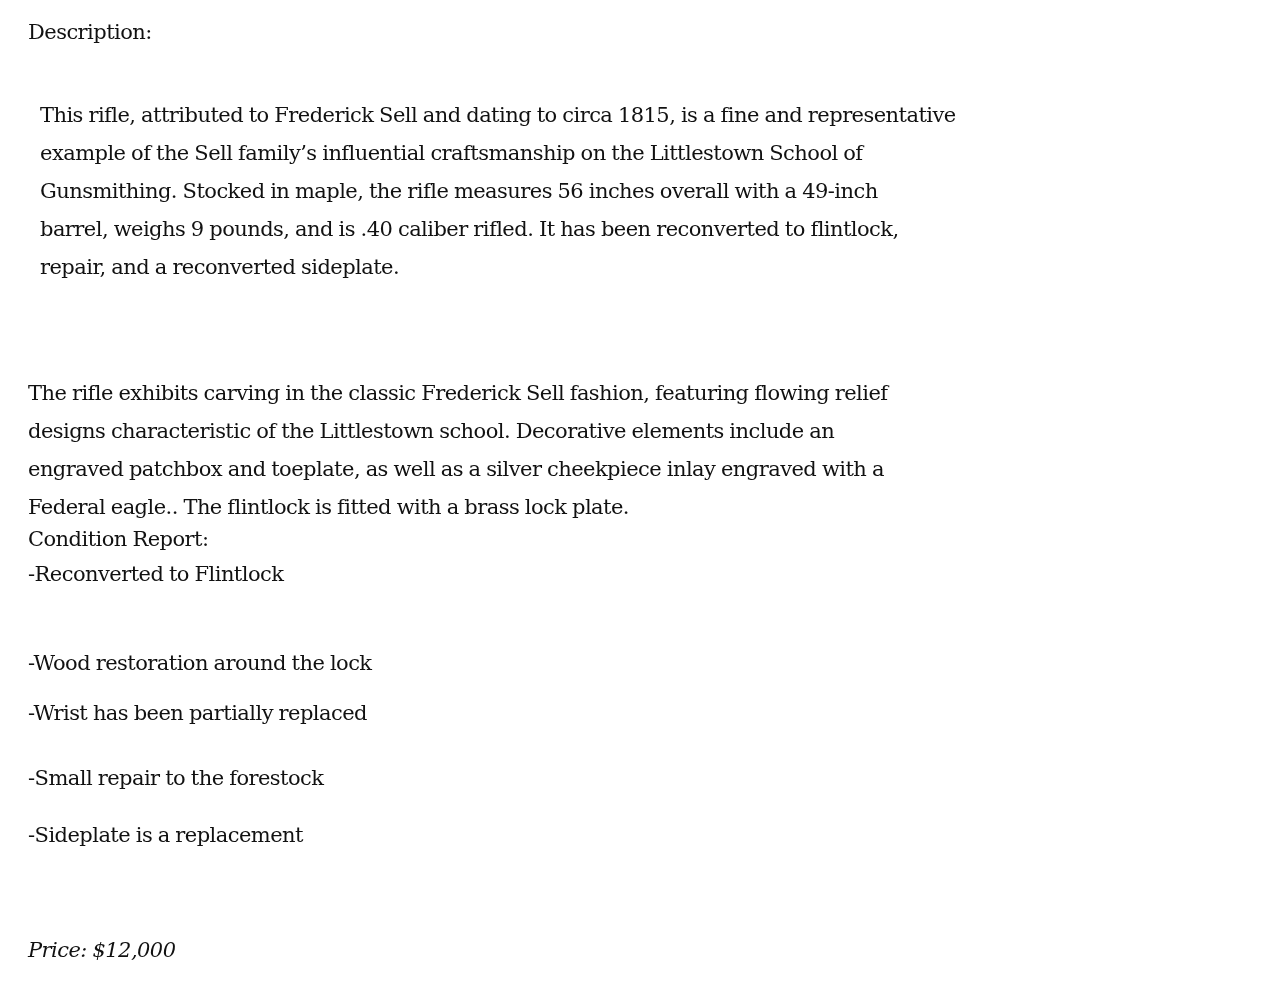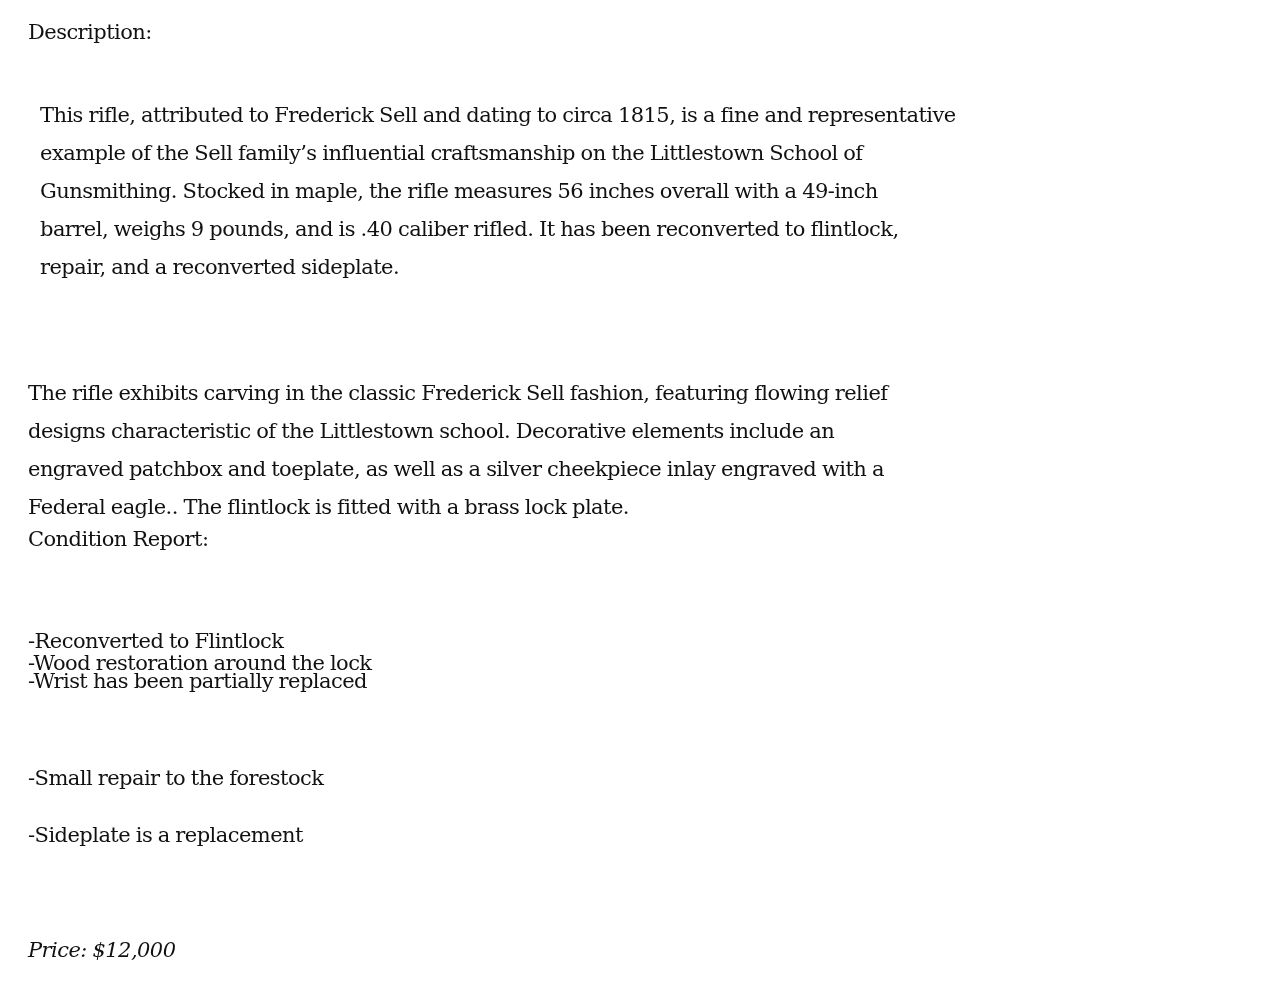--- a/index.html
+++ b/index.html
@@ -52,21 +52,21 @@
 
   <div class="line-block para" style="top:338px;margin-top:36px;">
     <span class="ln">The rifle exhibits carving in the classic Frederick Sell fashion, featuring flowing relief</span>
     <span class="ln">designs characteristic of the Littlestown school. Decorative elements include an</span>
     <span class="ln">engraved patchbox and toeplate, as well as a silver cheekpiece inlay engraved with a</span>
     <span class="ln">Federal eagle.. The flintlock is fitted with a brass lock plate.</span>
   </div>
 
   <div class="line-block" style="top:520px;">Condition Report:</div>
 
-  <div class="line-block" style="top:622px;">-Reconverted to Flintlock</div>
+  <div class="line-block" style="top:555px;">-Reconverted to Flintlock</div>
   <div class="line-block" style="top:644px;">-Wood restoration around the lock</div>
-  <div class="line-block" style="top:662px;">-Wrist has been partially replaced</div>
+  <div class="line-block" style="top:694px;">-Wrist has been partially replaced</div>
   <div class="line-block" style="top:759px;">-Small repair to the forestock</div>
   <div class="line-block" style="top:816px;">-Sideplate is a replacement</div>
 
   <div class="line-block" style="top:931px;font-style:italic;">Price: $12,000</div>
 
 </div>
 
 </body></html>

